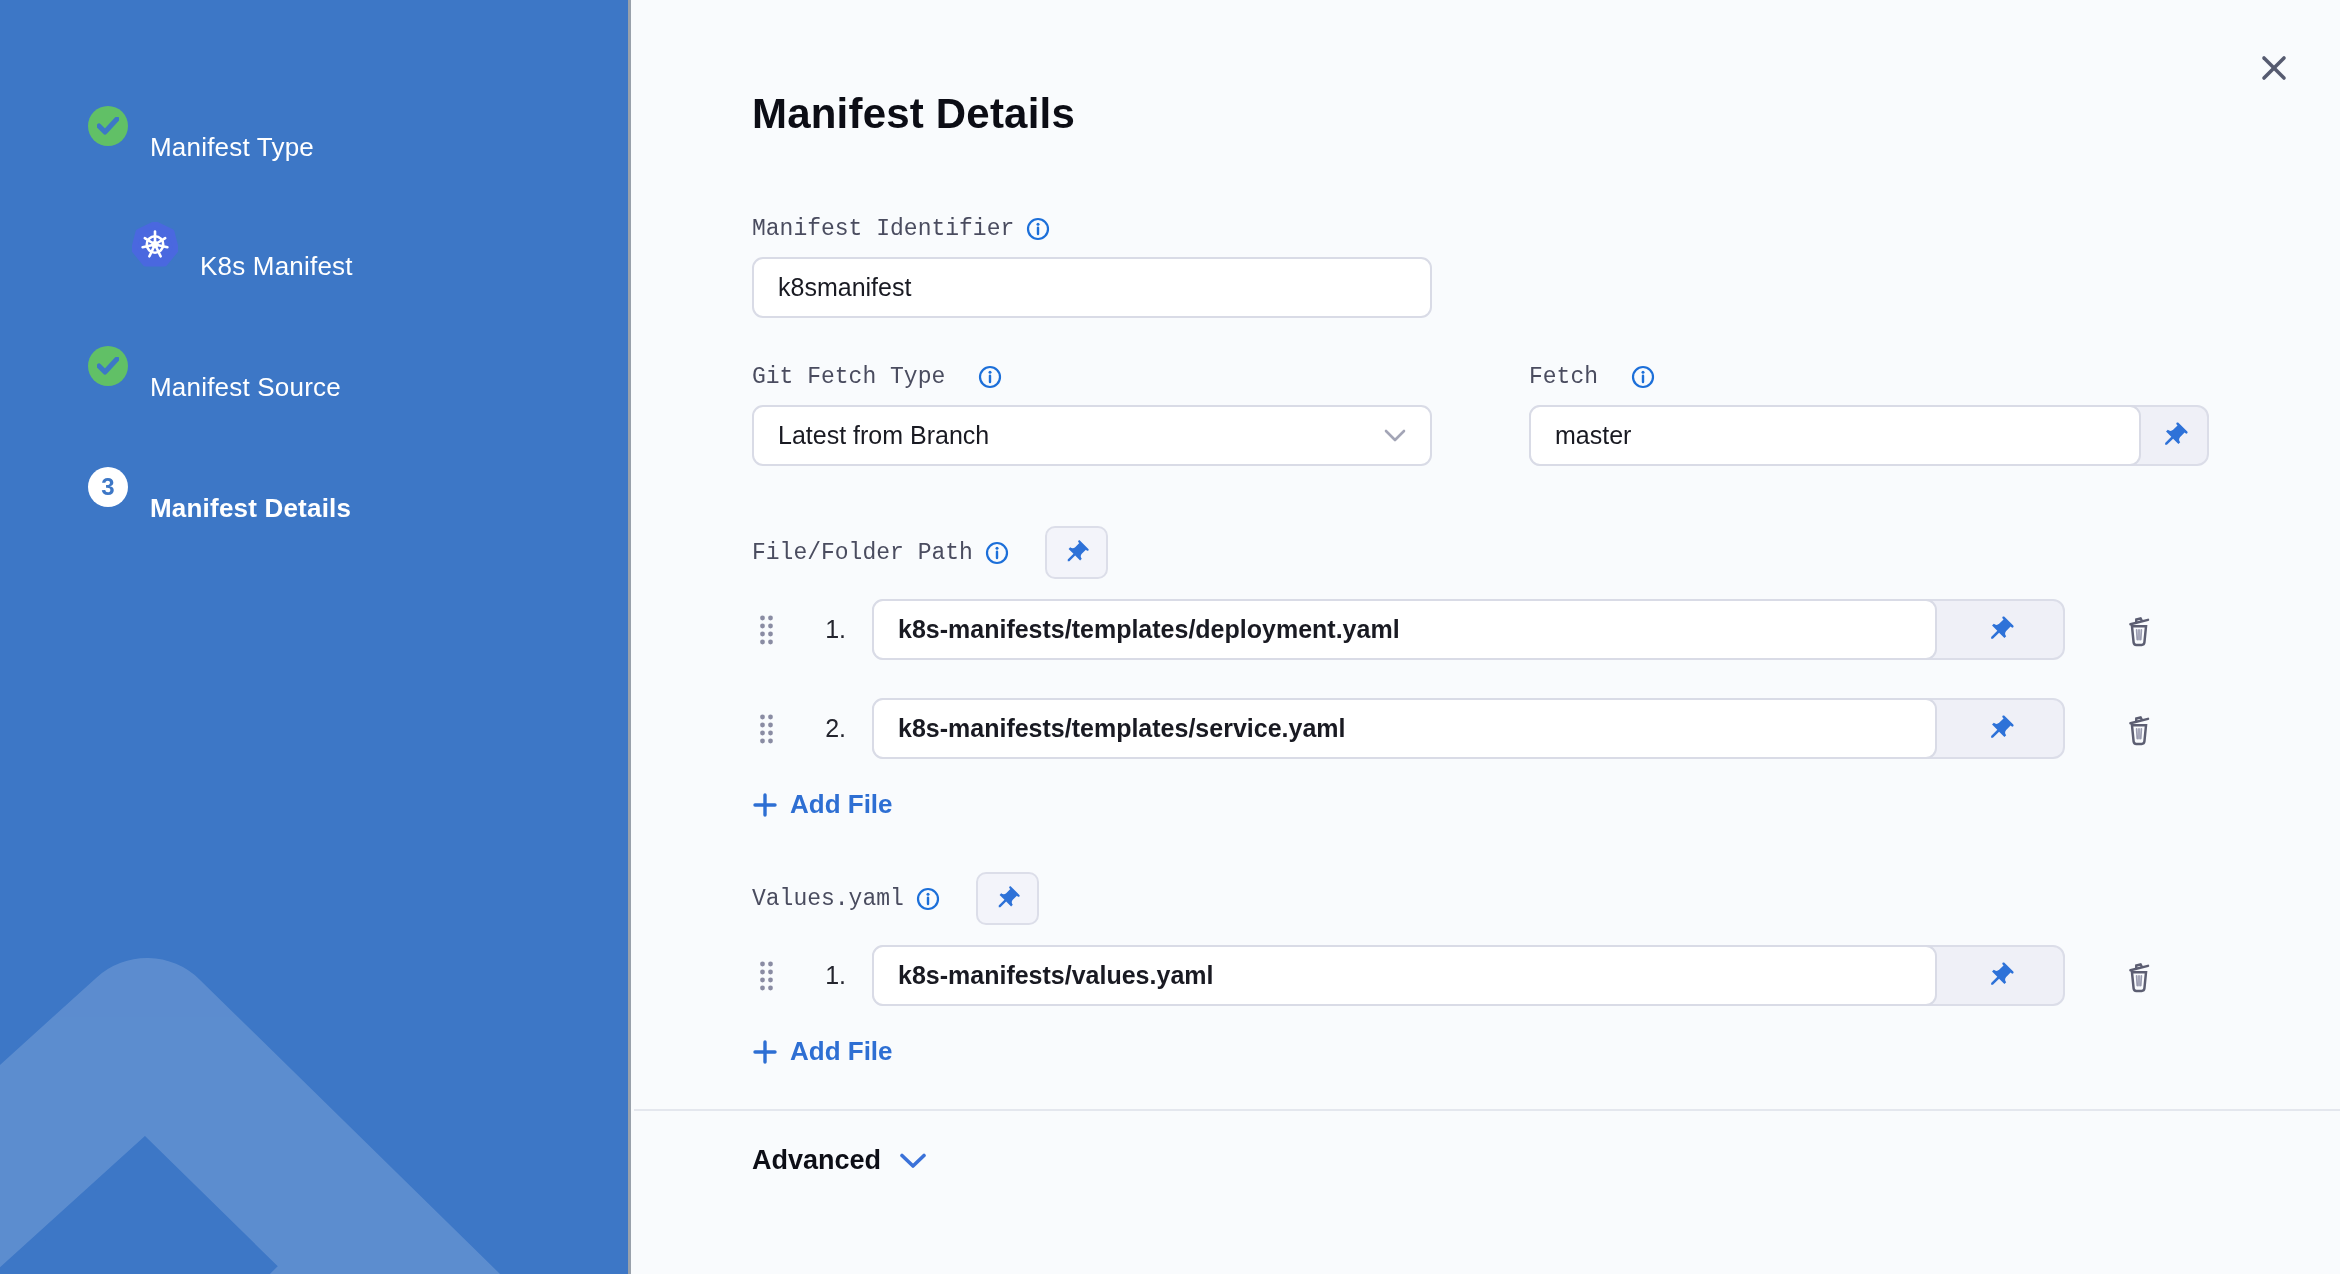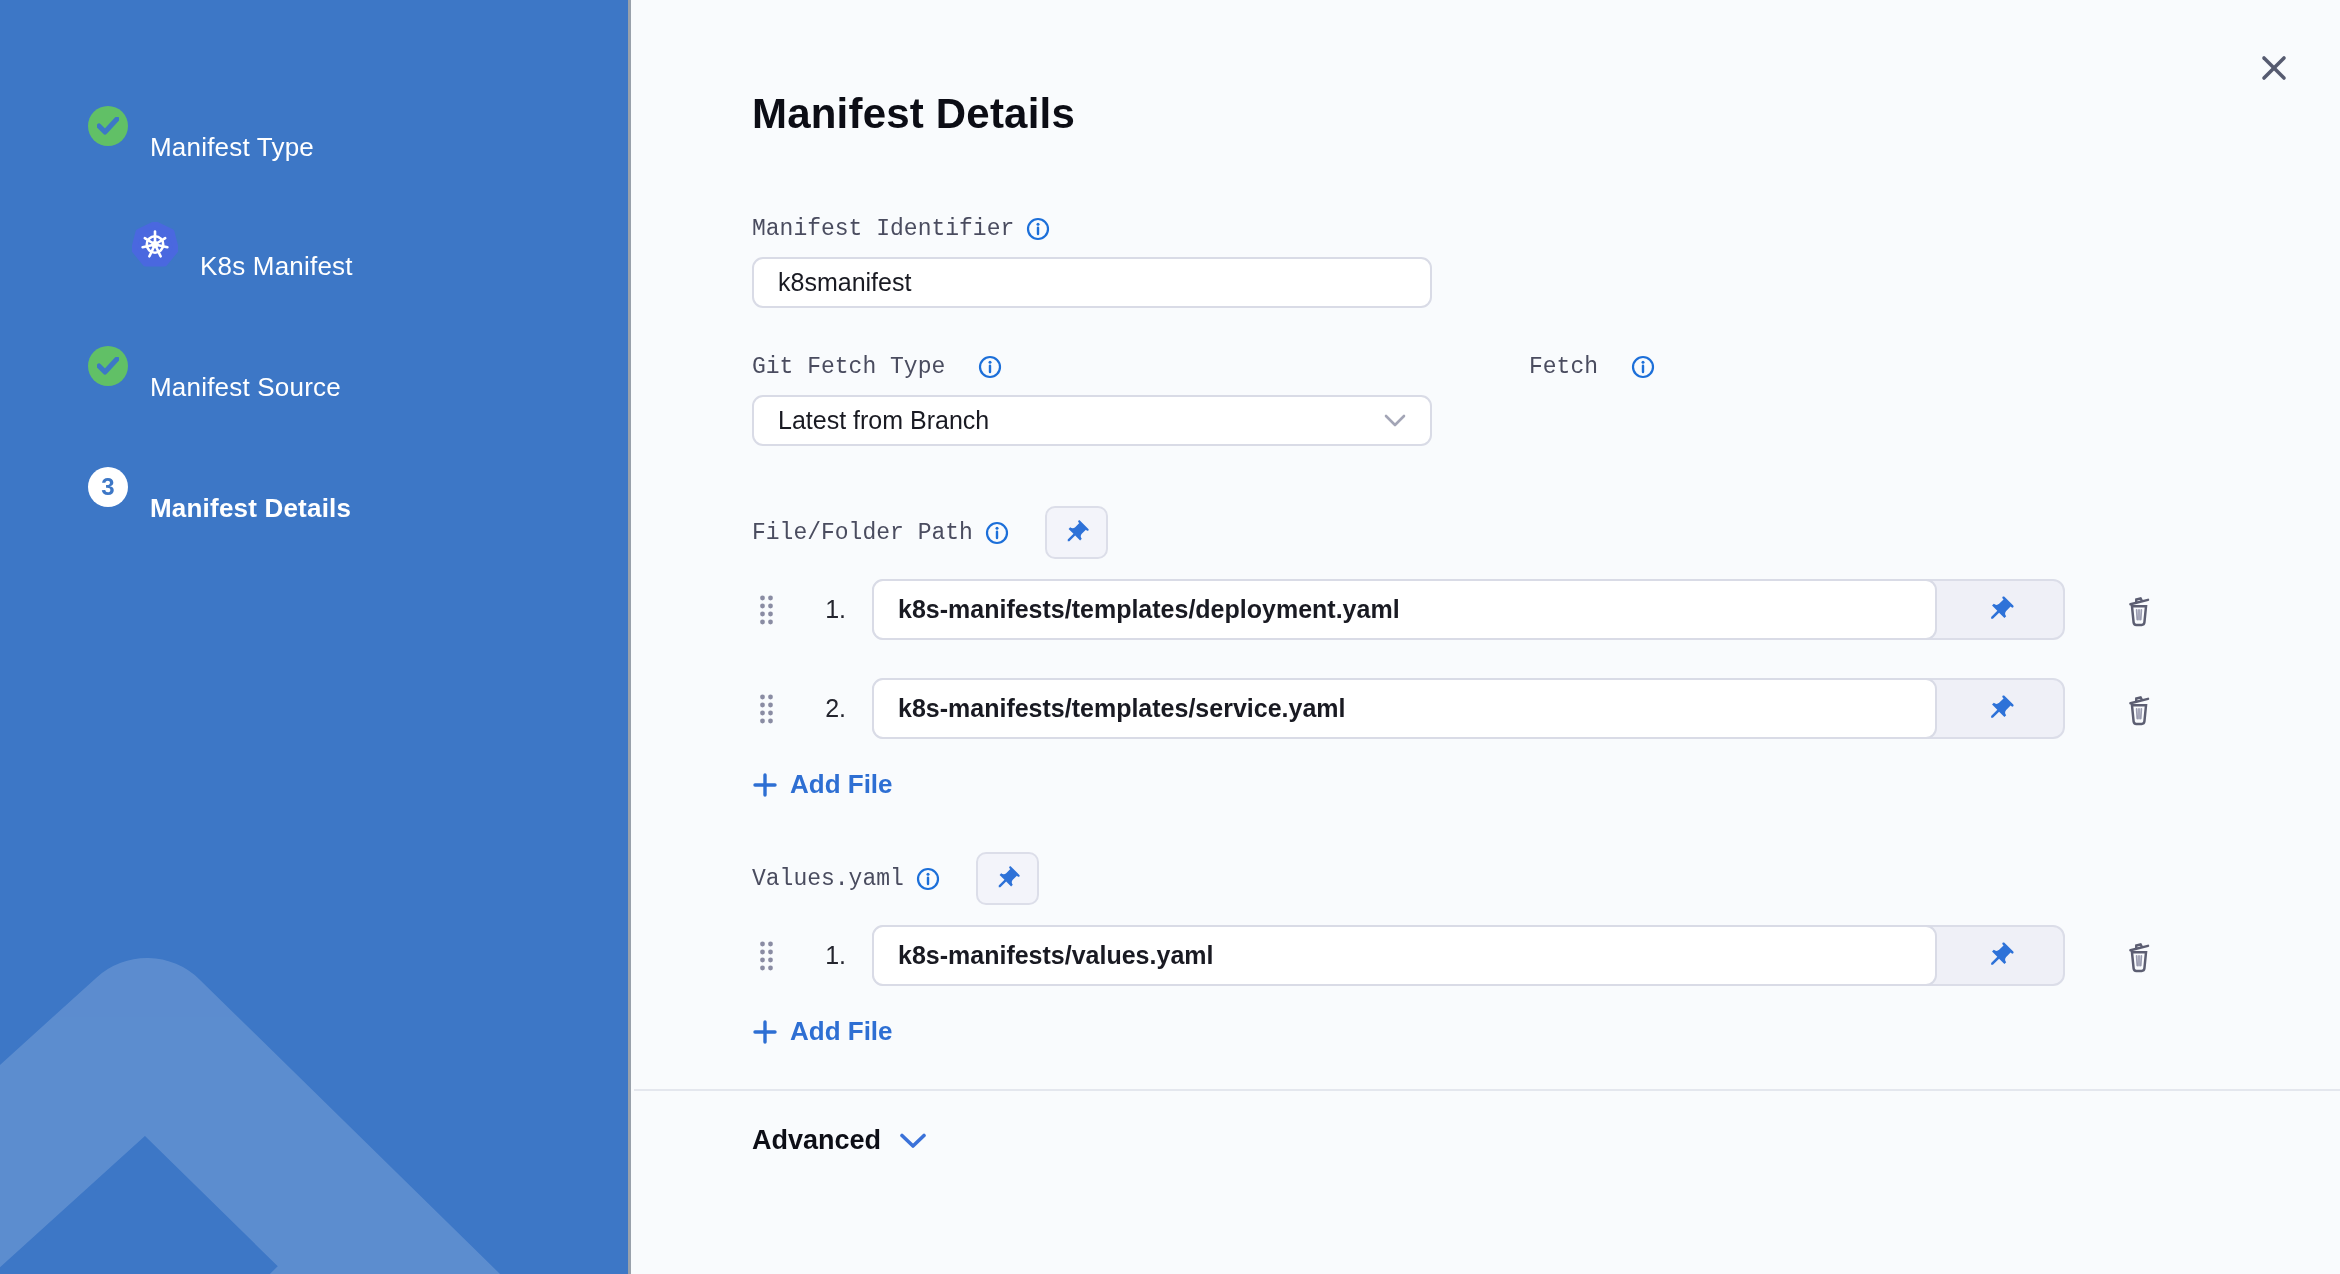--- a/index.html
+++ b/index.html
@@ -38,21 +38,21 @@
     position:absolute; top:48px; right:46px; width:40px; height:40px;
     background:none; border:none; cursor:pointer; display:flex; align-items:center; justify-content:center;
   }
   .page-title { margin-top:90px; font-size:42px; font-weight:700; color:#0C0D15; letter-spacing:.2px; }
 
   .label-row { display:flex; align-items:center; gap:12px; }
   .field-label { font-size:23px; font-weight:500; color:#4A4C5F;font-family:Liberation Mono, monospace; }
   .info-icon { width:24px; height:24px; flex:0 0 auto; }
 
   .text-input, .select-box {
-    height:51px; width:680px; background:#FFFFFF;
+    height:61px; width:680px; background:#FFFFFF;
     border:2px solid #D9DBE6; border-radius:11px;
     font-family:"Liberation Sans", sans-serif;
     font-size:25px; color:#191A22; padding:0 24px;
   }
   .mi-label { margin-top:78px; }
   .mi-input { margin-top:15px; display:block; }
 
   .two-col { display:flex; gap:97px; margin-top:46px; }
   .select-box { display:flex; align-items:center; justify-content:space-between; cursor:pointer; }
   .col .label-row { margin-bottom:15px;gap:33px; }
@@ -195,20 +195,28 @@
 
     <div class="col">
       <div class="label-row">
         <span class="field-label">Fetch</span>
         <svg class="info-icon" viewBox="0 0 24 24">
             <circle cx="12" cy="12" r="10" fill="none" stroke="#1C6FD9" stroke-width="2.2"></circle>
             <circle cx="12" cy="7.2" r="1.5" fill="#1C6FD9"></circle>
             <line x1="12" y1="10.8" x2="12" y2="17" stroke="#1C6FD9" stroke-width="2.4" stroke-linecap="round"></line>
           </svg>
       </div>
+      <div class="pin-group">
+        <input class="text-input" type="text" value="master" style="">
+        <span class="pin-slot">
+          <svg width="30" height="30" viewBox="0 0 24 24" style="transform:rotate(45deg)">
+              <path fill="#2E72D8" d="M16,9V4h1c0.55,0,1-0.45,1-1s-0.45-1-1-1H7C6.45,2,6,2.45,6,3s0.45,1,1,1h1v5c0,1.66-1.34,3-3,3v2h5.97v7l1,1,1-1v-7H19v-2C17.34,12,16,10.66,16,9z"></path>
+            </svg>
+        </span>
+      </div>
     </div>
   </div>
 
   <div class="path-header">
     <span class="field-label">File/Folder Path</span>
     <svg class="info-icon" viewBox="0 0 24 24">
         <circle cx="12" cy="12" r="10" fill="none" stroke="#1C6FD9" stroke-width="2.2"></circle>
         <circle cx="12" cy="7.2" r="1.5" fill="#1C6FD9"></circle>
         <line x1="12" y1="10.8" x2="12" y2="17" stroke="#1C6FD9" stroke-width="2.4" stroke-linecap="round"></line>
       </svg>

